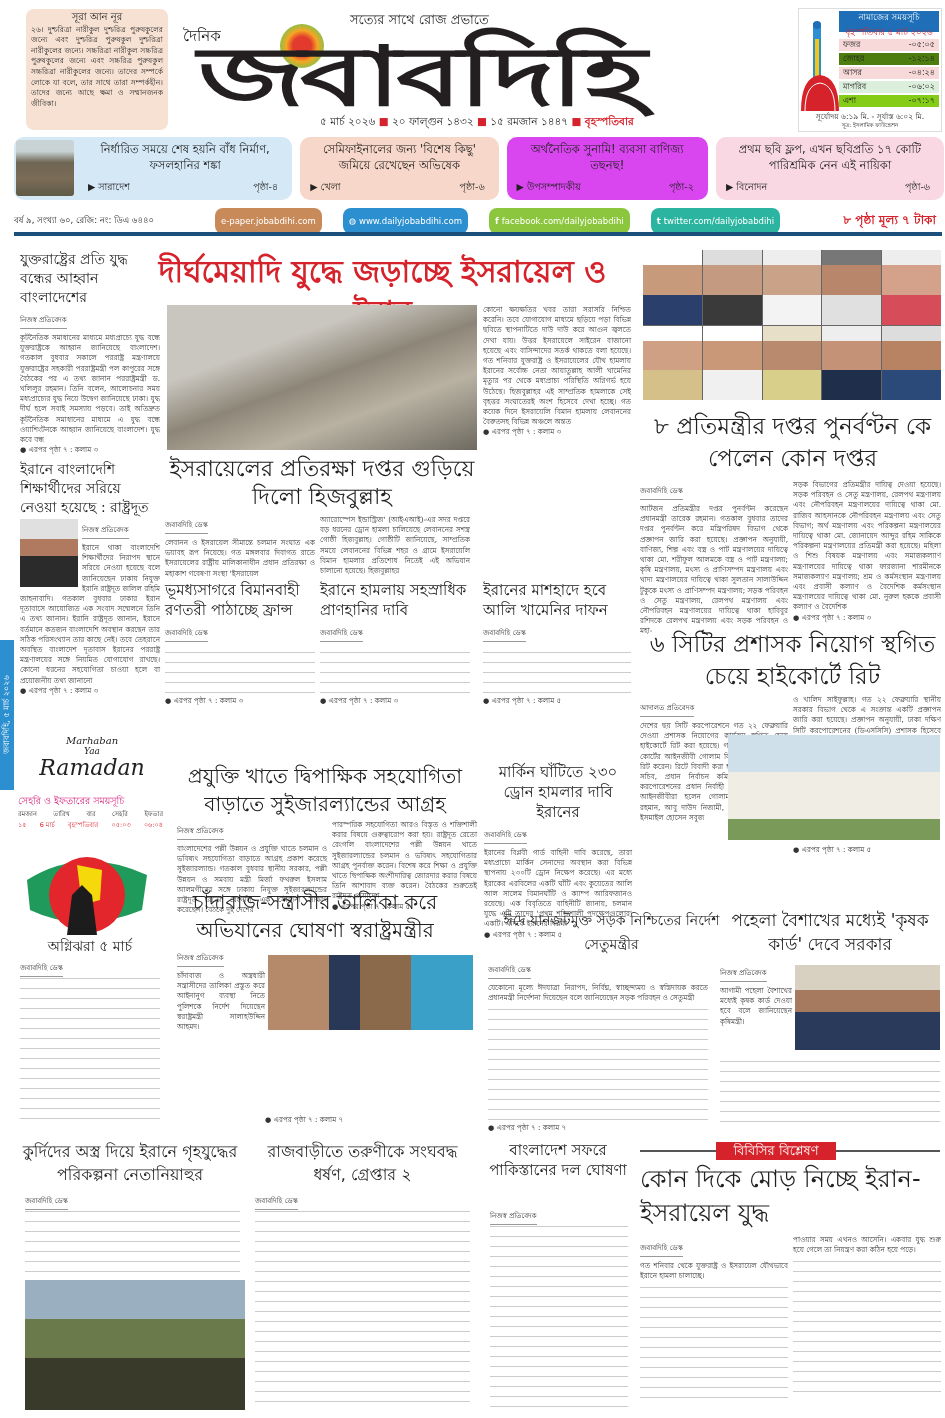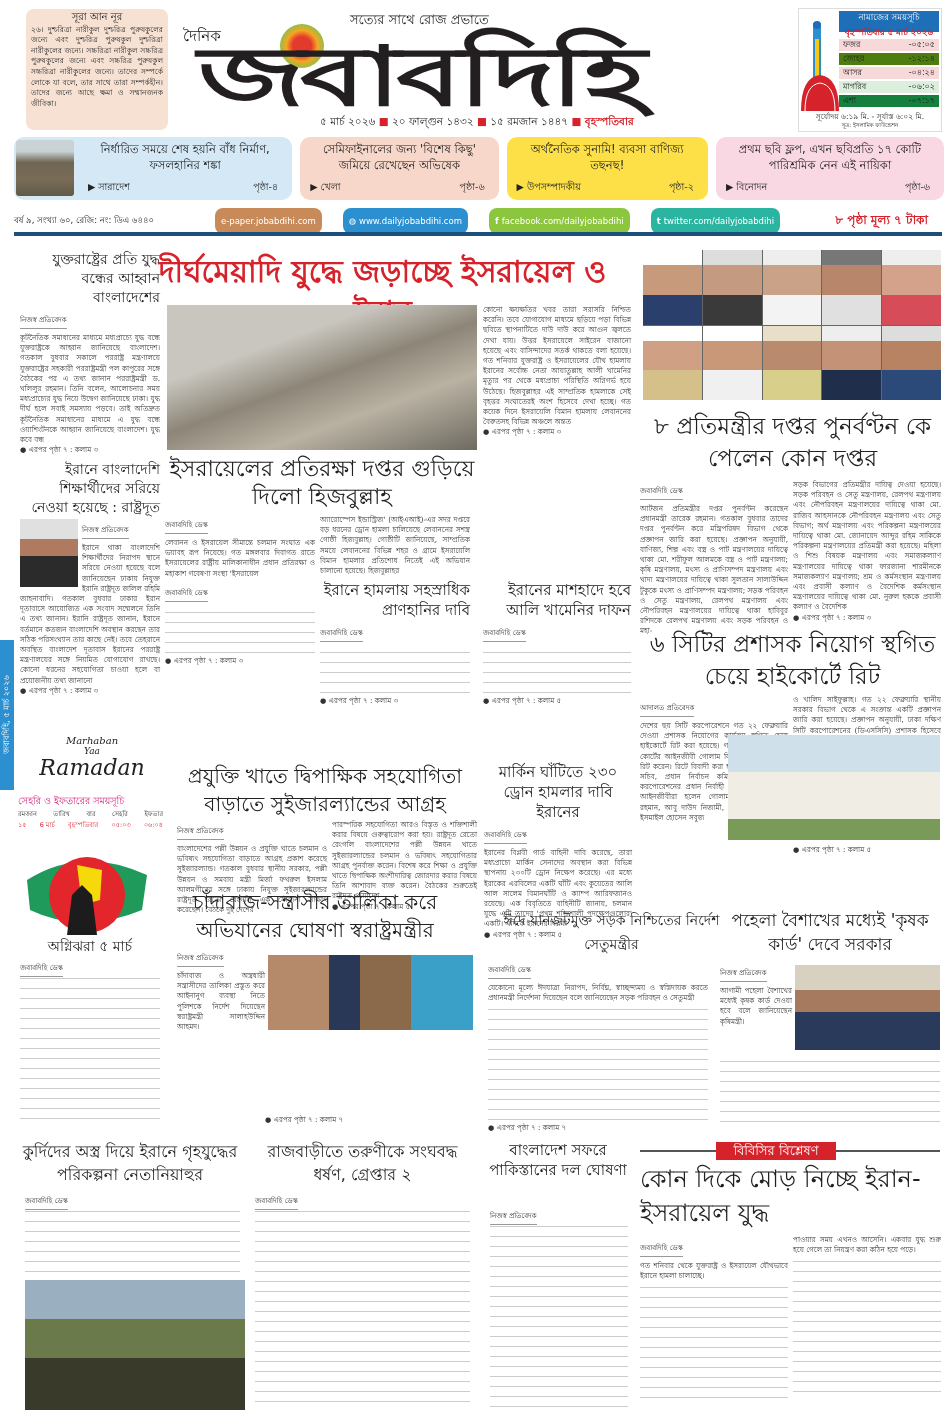--- a/index.html
+++ b/index.html
@@ -9,40 +9,40 @@
 .mast-sura h4{text-align:center;font-size:10px;font-weight:normal;margin-bottom:2px}
 .dainik{left:183px;top:24px;font-size:15px}
 .logo{left:198px;top:36px;font-family:"DejaVu Serif",serif;font-weight:bold;font-size:82px;letter-spacing:-3px;line-height:80px;color:#231f20;transform:scaleX(1.45);transform-origin:left}
 .logo-emblem{left:280px;top:24px;width:44px;height:44px;border-radius:50%;background:radial-gradient(circle,#e23b2e 0 30%,#f5a623 50%,#7fc34a 75%,transparent 76%)}
 .tagline{left:350px;top:10px;font-size:13px}
 .dateline{left:320px;top:114px;font-size:10.5px}
 .dateline .sq{color:#d6222a}
 .dateline .day{color:#d6222a;font-weight:bold}
 .prayer{left:798px;top:8px;width:144px;height:124px;border:1px solid #ddd;font-size:8px}
 .prayer .ph{position:absolute;left:40px;top:2px;width:100px;height:21px;background:#1e6fb8;color:#fff;text-align:center;font-size:8.5px;line-height:13px}
-.prayer .pd{position:absolute;left:40px;top:17px;width:100px;text-align:center;color:#d6222a;font-size:8.5px;font-weight:bold}
+.prayer .pd{position:absolute;left:40px;top:17px;width:100px;text-align:center;color:#d6222a;font-size:8.5px;font-weight:normal}
 .prayer .row{position:absolute;left:40px;width:100px;height:12px;display:flex;justify-content:space-between;padding:0 4px;line-height:12px}
 .prayer .foot{position:absolute;left:0;top:102px;width:142px;text-align:center;font-size:7.5px}
 .prayer .src{position:absolute;left:0;top:113px;width:142px;text-align:center;font-size:5.5px}
 .mosque{position:absolute;left:2px;top:10px;width:38px;height:92px}
 .teasers{left:14px;top:137px;width:930px;height:63px;display:flex;gap:8px}
 .teaser{border-radius:10px;height:63px;position:relative;padding:4px 8px;font-size:11.5px;line-height:16px;text-align:center}
 .teaser .sec{position:absolute;left:10px;bottom:5px;font-size:9.5px}
 .teaser .pg{position:absolute;right:14px;bottom:5px;font-size:9.5px}
 .t1{width:280px;background:#d5e8f6;padding-left:72px}
 .t1 .img{position:absolute;left:2px;top:3px;width:58px;height:56px;background:linear-gradient(180deg,#c9d3d6 0 20%,#6f6654 40%,#7a6c57 70%,#5f5a47);border-radius:3px}
 .t1 .sec{left:74px}
 .t2{width:200px;background:#f7d7c9}
-.t3{width:203px;background:#fde047}
+.t3{width:203px;background:#d946ef}
 .t4{width:230px;background:#f9d8e4}
 .infobar{left:14px;top:213px;width:930px;height:16px;font-size:8.5px;display:flex;align-items:center;gap:21px}
 .pill{border-radius:8px;color:#fff;padding:8px 6px;font-size:8.5px}
-.price{margin-left:auto;color:#d6222a;font-size:12px;font-weight:bold;padding-right:16px}
+.price{margin-left:auto;color:#d6222a;font-size:12px;font-weight:bold;padding-right:8px}
 .rule{left:14px;top:232px;width:928px;height:4px;background:#1c4f7a}
-.h1{font-size:18px;line-height:21px;text-align:right}
+.h1{font-size:18px;line-height:21px;text-align:left}
 .txt{font-size:7.2px;line-height:10.2px;text-align:justify;color:#333}
 .by{font-size:7px;border-bottom:1px solid #999;display:inline-block;padding-bottom:2px;margin:2px 0 4px}
 .photo{background:#888}
 .date-tab{left:0;top:640px;width:14px;height:150px;background:#2c8fd0;color:#fff;font-size:8px;writing-mode:vertical-rl;transform:rotate(180deg);text-align:center;line-height:14px}
 </style>
 </head>
 <body>
 
 <div class="abs mast-sura">
   <h4>সূরা আন নূর</h4>
@@ -81,21 +81,21 @@
       <span>-১২:১৪</span>
     </div>
   <div class="row" style="top:58px;background:#f8d9d9">
       <span>আসর</span>
       <span>-০৪:২৪</span>
     </div>
   <div class="row" style="top:72px;background:#dcefdc">
       <span>মাগরিব</span>
       <span>-০৬:০২</span>
     </div>
-  <div class="row" style="top:86px;background:#15803d">
+  <div class="row" style="top:86px;background:#84cc16">
       <span>এশা</span>
       <span>-০৭:১৭</span>
     </div>
   <div class="foot">সূর্যোদয় ৬:১৯ মি. - সূর্যাস্ত ৬:০২ মি.</div>
   <div class="src">সূত্র: ইসলামিক ফাউন্ডেশন</div>
 </div>
 
 <div class="abs teasers">
   <div class="teaser t1">
     <div class="img"></div>
@@ -186,20 +186,21 @@
 </div>
 <div class="abs" style="left:320px;top:515px;width:150px">
   <p class="txt">অ্যারোস্পেস ইন্ডাস্ট্রিজ' (আইএআই)-এর সদর দপ্তরে বড় ধরনের ড্রোন হামলা চালিয়েছে লেবাননের সশস্ত্র গোষ্ঠী হিজবুল্লাহ। গোষ্ঠীটি জানিয়েছে, সাম্প্রতিক সময়ে লেবাননের বিভিন্ন শহর ও গ্রামে ইসরায়েলি বিমান হামলার প্রতিশোধ নিতেই এই অভিযান চালানো হয়েছে। হিজবুল্লাহর</p>
 </div>
 <div class="abs" style="left:483px;top:305px;width:148px">
   <p class="txt">কোনো ক্ষয়ক্ষতির খবর তারা সরাসরি নিশ্চিত করেনি। তবে যোগাযোগ মাধ্যমে ছড়িয়ে পড়া বিভিন্ন ছবিতে স্থাপনাটিতে দাউ দাউ করে আগুন জ্বলতে দেখা যায়। উত্তর ইসরায়েলে সাইরেন বাজানো হয়েছে এবং বাসিন্দাদের সতর্ক থাকতে বলা হয়েছে। গত শনিবার যুক্তরাষ্ট্র ও ইসরায়েলের যৌথ হামলায় ইরানের সর্বোচ্চ নেতা আয়াতুল্লাহ আলী খামেনির মৃত্যুর পর থেকে মধ্যপ্রাচ্য পরিস্থিতি অগ্নিগর্ভ হয়ে উঠেছে। হিজবুল্লাহর এই সাম্প্রতিক হামলাকে সেই বৃহত্তর সংঘাতেরই অংশ হিসেবে দেখা হচ্ছে। গত কয়েক দিনে ইসরায়েলি বিমান হামলায় লেবাননের বৈরুতসহ বিভিন্ন অঞ্চলে অন্তত</p>
   <p class="txt">● এরপর পৃষ্ঠা ৭ : কলাম ৩</p>
 </div>
 
 <div class="abs" style="left:165px;top:580px;width:150px">
+  <div class="h1" style="font-size:15px;line-height:20px">ভূমধ্যসাগরে বিমানবাহী রণতরী পাঠাচ্ছে ফ্রান্স</div>
   <div class="by">জবাবদিহি ডেস্ক</div>
   <div class="txt" style="height:50px;background:repeating-linear-gradient(180deg,transparent 0 6px,#ccc 6px 7px,transparent 7px 10px)"></div>
   <p class="txt">● এরপর পৃষ্ঠা ৭ : কলাম ৩</p>
 </div>
 <div class="abs" style="left:320px;top:580px;width:150px">
   <div class="h1" style="font-size:15px;line-height:20px">ইরানে হামলায় সহস্রাধিক প্রাণহানির দাবি</div>
   <div class="by">জবাবদিহি ডেস্ক</div>
   <div class="txt" style="height:50px;background:repeating-linear-gradient(180deg,transparent 0 6px,#ccc 6px 7px,transparent 7px 10px)"></div>
   <p class="txt">● এরপর পৃষ্ঠা ৭ : কলাম ৩</p>
 </div>

